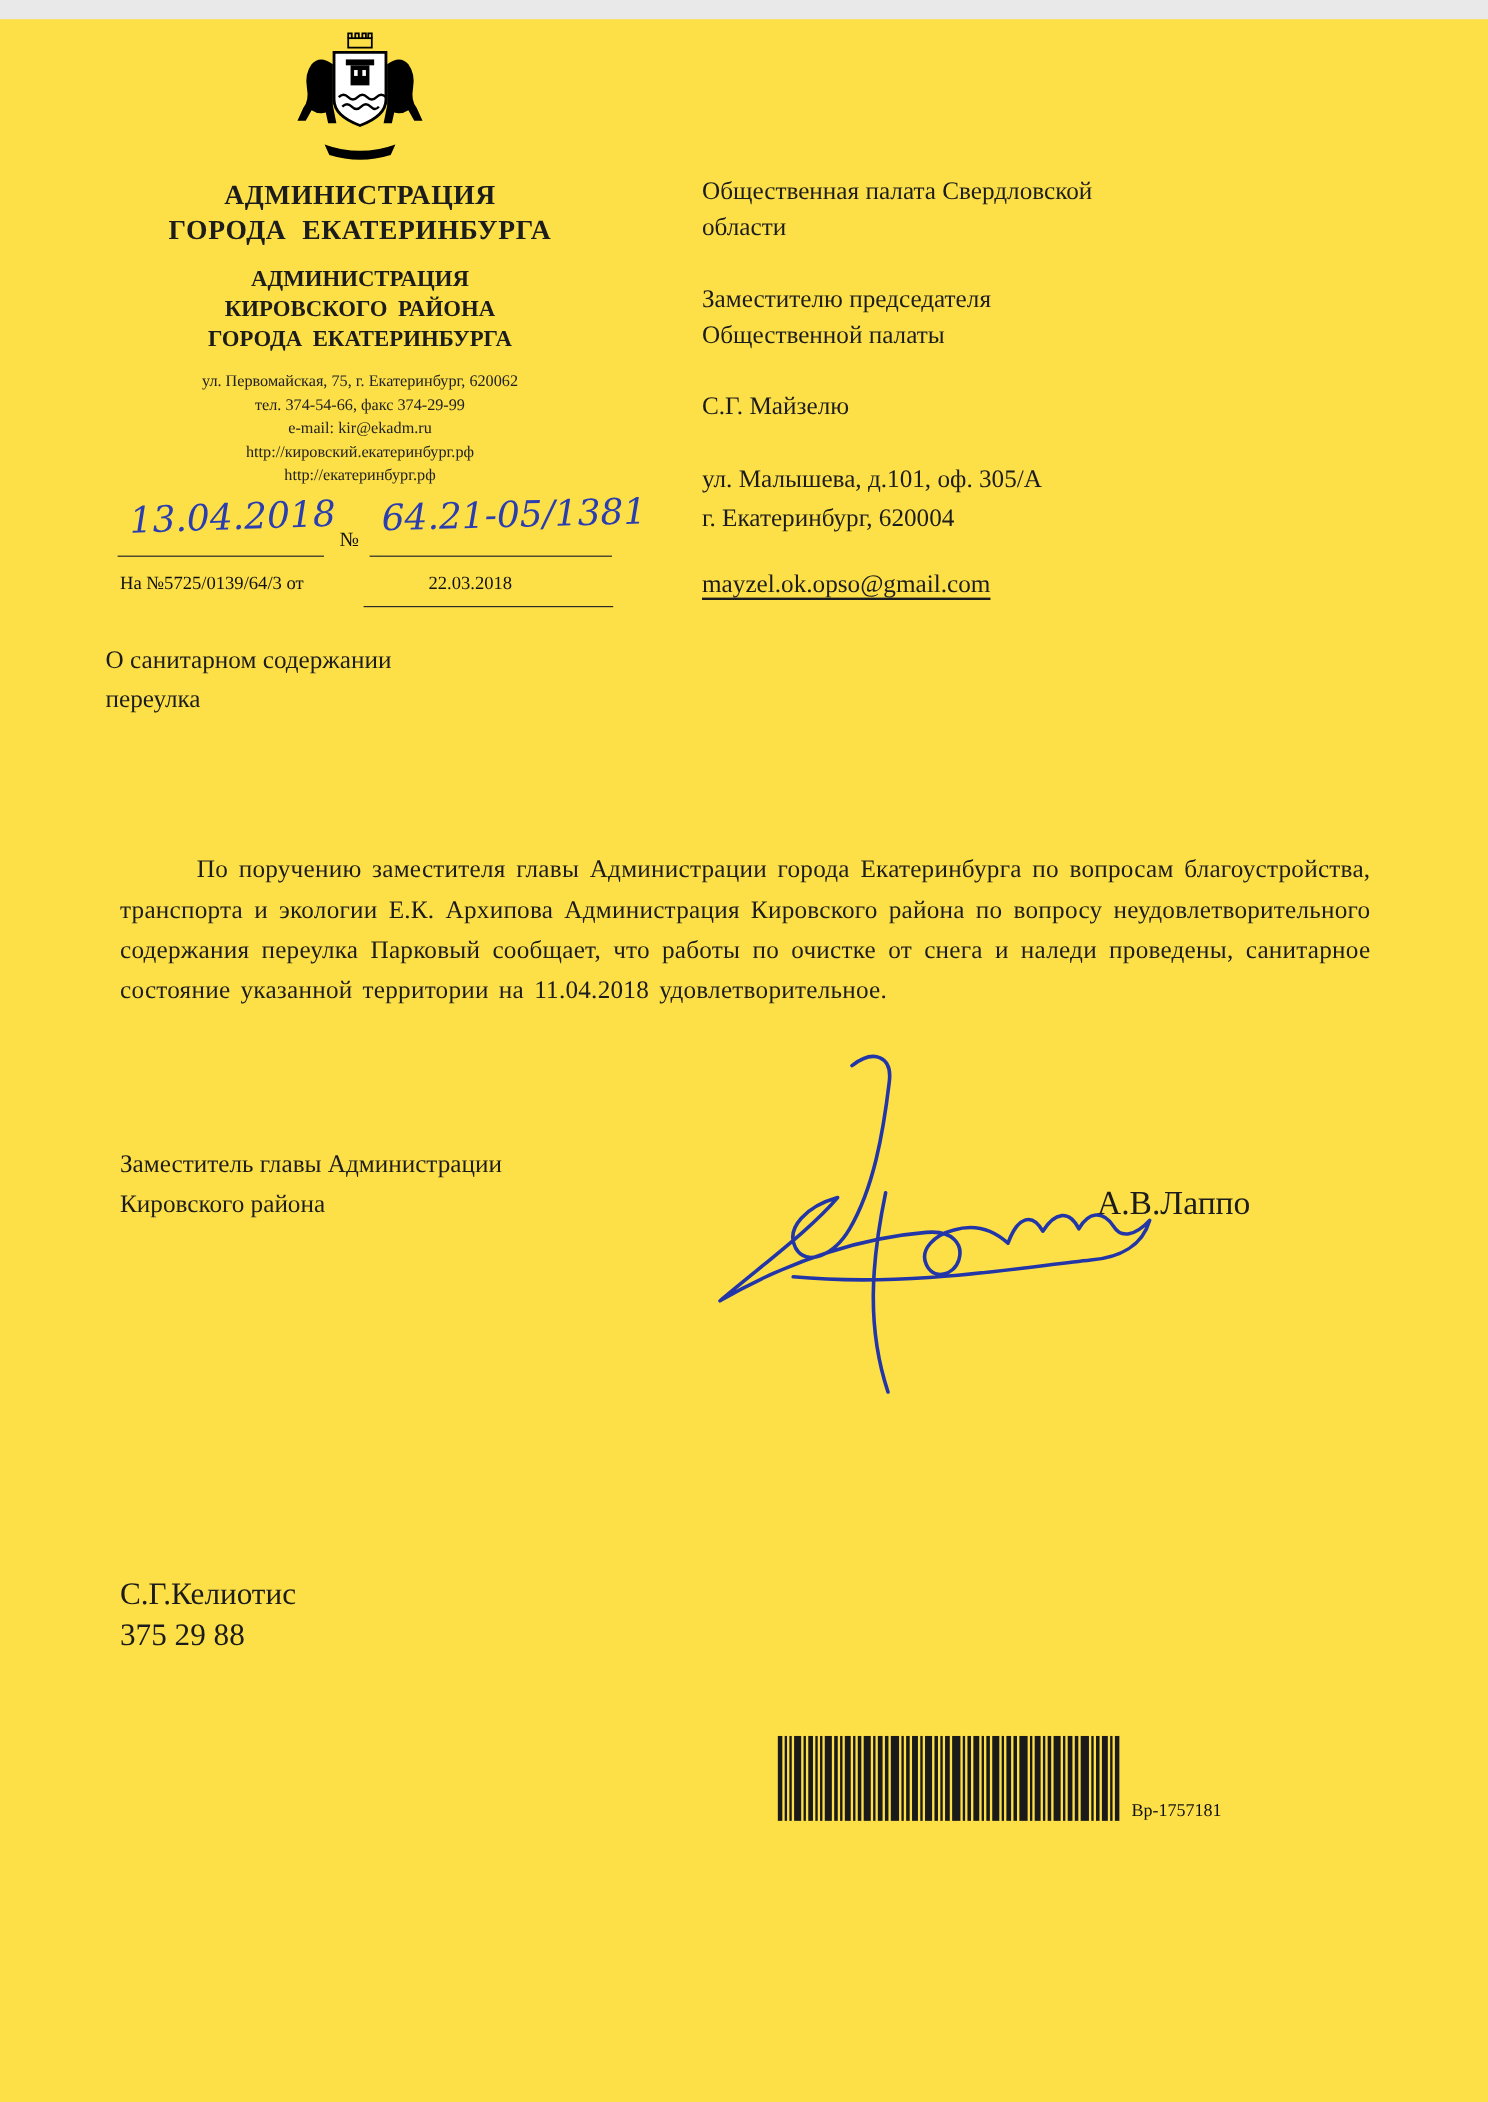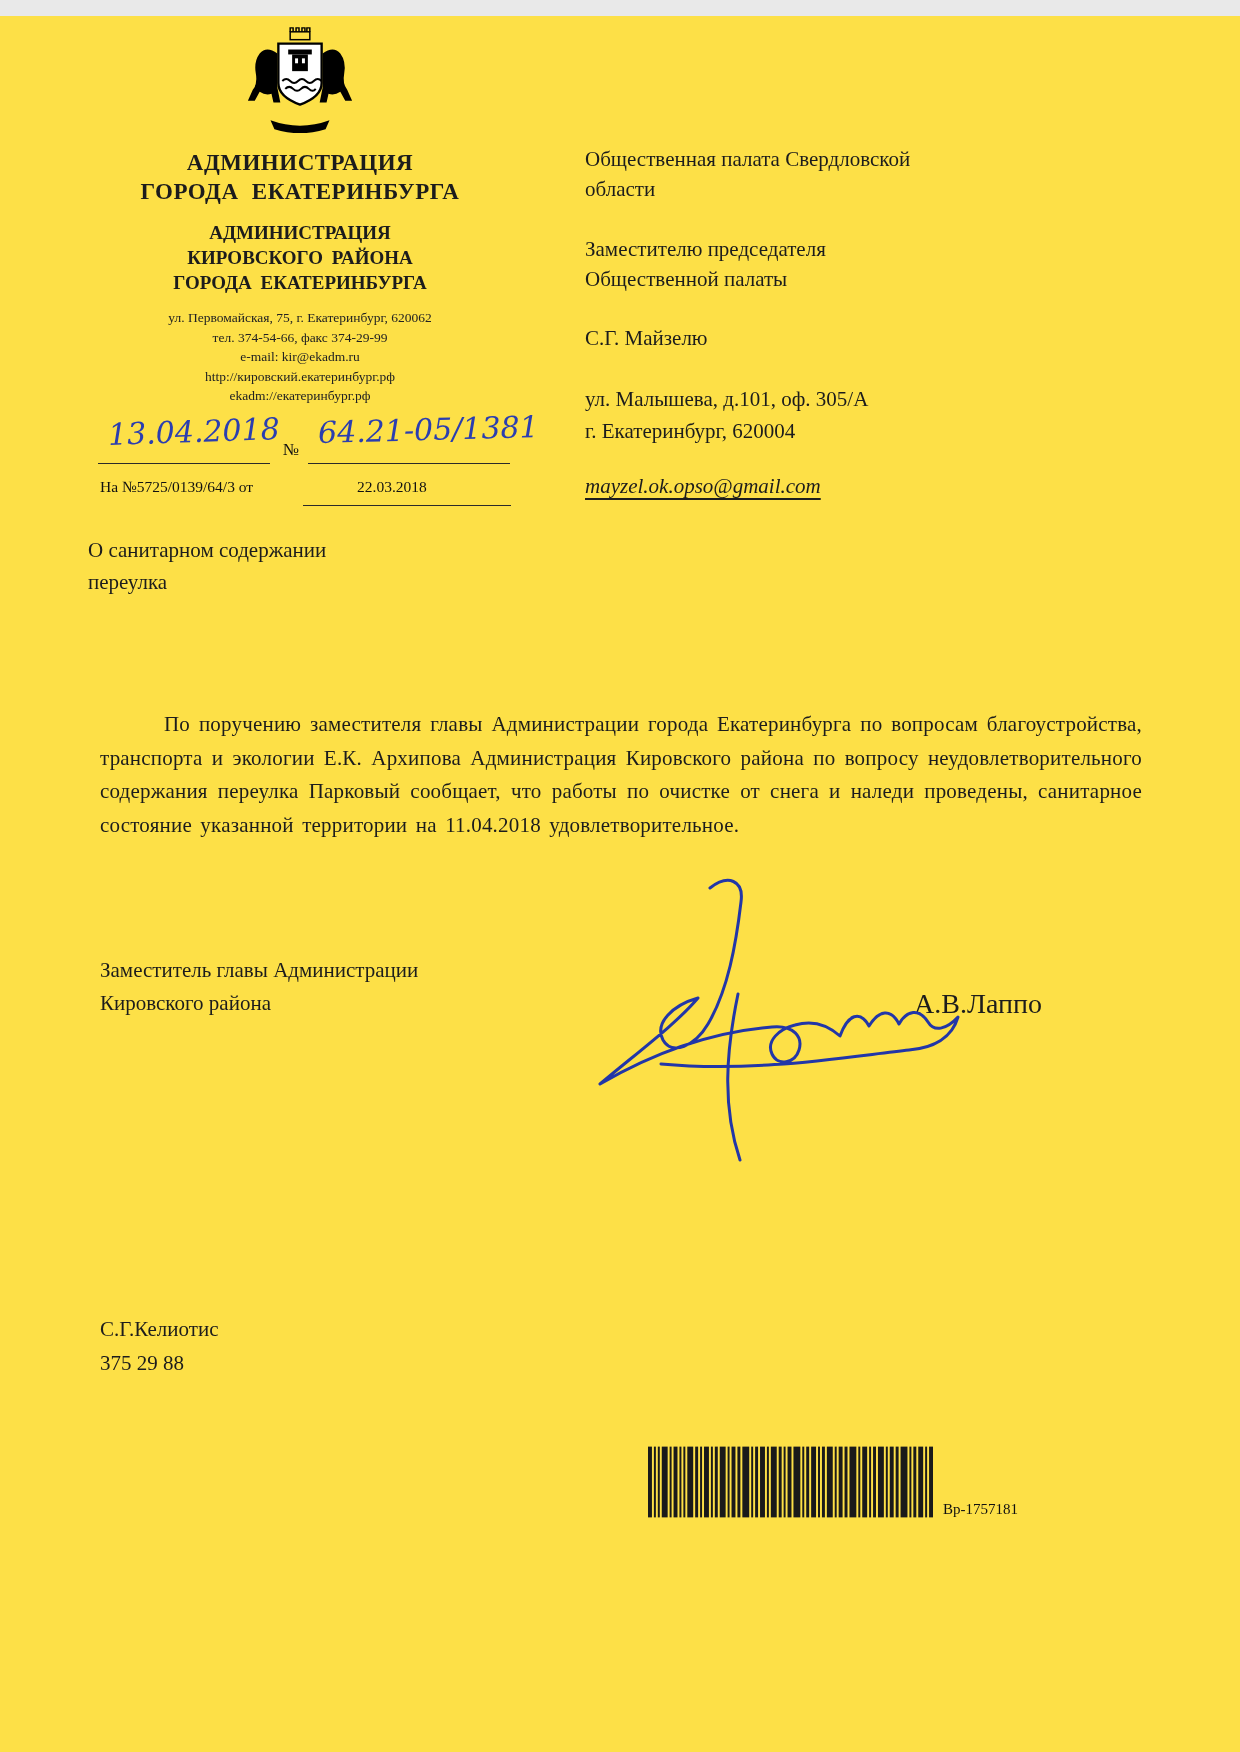--- a/index.html
+++ b/index.html
@@ -13,32 +13,32 @@
   .emblem { width:118px; height:112px; display:block; margin:0 auto; }
   .org-name { font-weight:bold; font-size:23px; letter-spacing:0.5px; line-height:29px; margin-top:12px; word-spacing:7px; }
   .dept-name { font-weight:bold; font-size:19px; line-height:25px; margin-top:14px; word-spacing:4px; }
   .contacts { margin-top:13px; font-size:13.5px; line-height:19.5px; color:#222; }
   
   .hw { position:absolute; color:#2b3eb0; font-style:italic; font-size:30px; white-space:nowrap; font-family:"DejaVu Serif",serif; }
   .rule { position:absolute; border-bottom:1.6px solid #2a2a2a; height:0; }
   .ref-label { position:absolute; font-size:17px; color:#111; }
   .ref-line { position:absolute; font-size:15.5px; color:#111; white-space:nowrap; }
   .rcpt { position:absolute; left:585px; width:360px; font-size:21px; line-height:30px; }
-  .email-line { text-decoration:underline; text-underline-offset:5px;font-style:italic; }
+  .email-line { text-decoration:underline; text-underline-offset:5px; }
   
   .subject { position:absolute; left:88px; top:518px; width:300px; font-size:21px; line-height:32px; }
   
   .salutation { position:absolute; left:100px; right:120px; top:638px; text-align:center; font-size:21.5px; }
   .body-text { position:absolute; left:100px; top:692px; width:1042px; font-size:21px; line-height:33.5px; text-align:justify; text-indent:64px; letter-spacing:0.2px; word-spacing:3px; }
   
   .signoff { position:absolute; left:100px; top:938px; width:430px; font-size:21px; line-height:33px; }
   .signer-name { position:absolute; right:198px; top:972px; font-size:28px; }
   .signature-svg { position:absolute; left:590px; top:860px; }
   
-  .executor { position:absolute; left:100px; top:1296px; font-size:21px; line-height:34px; }
+  .executor { position:absolute; left:100px; top:1296px; font-size:26px; line-height:34px; }
   
   .barcode-wrap { position:absolute; left:648px; top:1430px; }
   .barcode-label { position:absolute; left:943px; top:1485px; font-size:15px; color:#111; }
 </style>
 </head>
 <body>
 
 <div class="page">
 
   <div class="letterhead">
@@ -61,21 +61,21 @@
     <div class="dept-name">
       <div>АДМИНИСТРАЦИЯ</div>
       <div>КИРОВСКОГО РАЙОНА</div>
       <div>ГОРОДА ЕКАТЕРИНБУРГА</div>
     </div>
     <div class="contacts">
       <div>ул. Первомайская, 75, г. Екатеринбург, 620062</div>
       <div>тел. 374-54-66, факс 374-29-99</div>
       <div>e-mail: kir@ekadm.ru</div>
       <div>http://кировский.екатеринбург.рф</div>
-      <div>ekadm://екатеринбург.рф</div>
+      <div>http://екатеринбург.рф</div>
     </div>
   </div>
 
   <div class="hw" style="left:108px; top:398px; transform:rotate(-2deg);">13.04.2018</div>
   <div class="rule" style="left:98px; top:447px; width:172px;"></div>
 
   <div class="ref-label" style="left:283px; top:424px;">№</div>
   <div class="hw" style="left:318px; top:396px; transform:rotate(-1.5deg);">64.21-05/1381</div>
   <div class="rule" style="left:308px; top:447px; width:202px;"></div>
 

